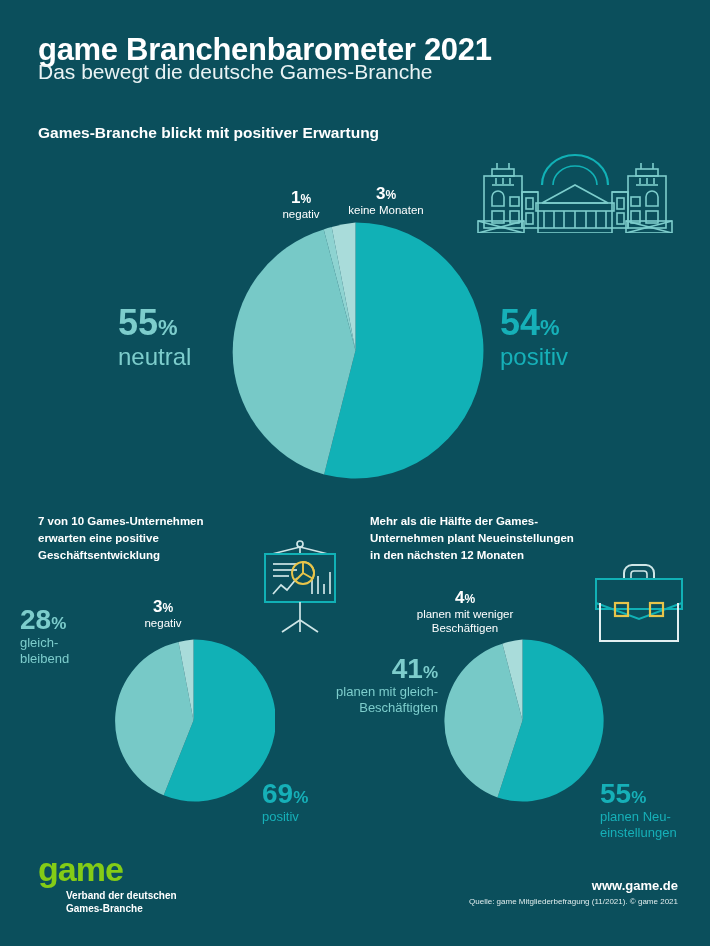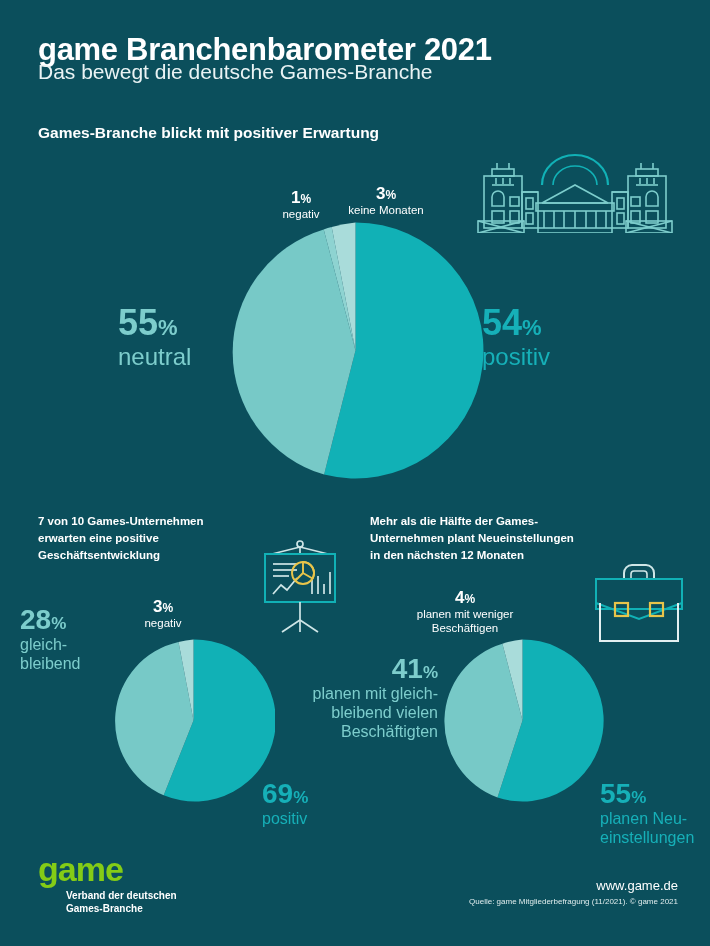--- a/index.html
+++ b/index.html
@@ -37,21 +37,21 @@
   .lbl .num { font-weight:bold; display:inline; }
   .lbl .pct { font-weight:bold; display:inline; }
   .lbl .cap { display:block; font-weight:400; }
 
   .lbl-big .num { font-size:36px; }
   .lbl-big .pct { font-size:22px; }
   .lbl-big .cap { font-size:24px; margin-top:1px; }
 
   .lbl-mid .num { font-size:28px; }
   .lbl-mid .pct { font-size:17px; }
-  .lbl-mid .cap { font-size:16px; margin-top:1px; }
+  .lbl-mid .cap { font-size:13px; margin-top:1px; }
 
   .lbl-sm .num { font-size:17px; }
   .lbl-sm .pct { font-size:12px; }
   .lbl-sm .cap { font-size:11.5px; margin-top:1px; }
 
   .c-white { color:#ffffff; }
   .c-light { color:#7dcdcc; }
   .c-bright { color:#16b0b8; }
   .ta-r { text-align:right; }
   .ta-c { text-align:center; }
@@ -70,21 +70,21 @@
   .logo-word {
     font-size:34px; font-weight:bold; color:#84cc16;
     letter-spacing:-1px; line-height:0.85;
   }
   .logo-tag {
     font-size:10px; font-weight:bold; color:#ffffff;
     line-height:1.35; margin-top:5px; margin-left:28px;
   }
   .foot-url {
     position:absolute; right:24px; top:878px;
-    font-size:13px; font-weight:normal; color:#ffffff; text-align:right;
+    font-size:13px; font-weight:bold; color:#ffffff; text-align:right;
   }
   .foot-src {
     position:absolute; right:24px; top:897px;
     font-size:8px; font-weight:400; color:#dfeced; text-align:right;
   }
 </style>
 </head>
 <body>
 
 <div class="page">
@@ -182,21 +182,21 @@
   <div class="lbl lbl-sm c-white ta-c" style="left:334px; top:184px; width:104px;">
     <span class="num">3</span><span class="pct">%</span>
     <span class="cap">keine Monaten</span>
   </div>
 
   <div class="lbl lbl-big c-light ta-l" style="left:118px; top:303px; width:120px;">
     <span class="num">55</span><span class="pct">%</span>
     <span class="cap">neutral</span>
   </div>
 
-  <div class="lbl lbl-big c-bright ta-l" style="left:482px; top:303px; width:130px;">
+  <div class="lbl lbl-big c-bright ta-l" style="left:500px; top:303px; width:130px;">
     <span class="num">54</span><span class="pct">%</span>
     <span class="cap">positiv</span>
   </div>
 
   <div class="sec-head-sm" style="left:38px; top:513px; width:230px;">
     <div>7 von 10 Games-Unternehmen</div>
     <div>erwarten eine positive</div>
     <div>Geschäftsentwicklung</div>
   </div>
 
@@ -291,21 +291,20 @@
 
   <div class="lbl lbl-sm c-white ta-c" style="left:395px; top:588px; width:140px;">
     <span class="num">4</span><span class="pct">%</span>
     <span class="cap">planen mit weniger</span>
     <span class="cap">Beschäftigen</span>
   </div>
 
   <div class="lbl lbl-mid c-light ta-r" style="left:288px; top:653px; width:150px;">
     <span class="num">41</span><span class="pct">%</span>
     <span class="cap">planen mit gleich-</span>
-    <span class="cap">bleibend vielen</span>
     <span class="cap">Beschäftigten</span>
   </div>
 
   <div class="lbl lbl-mid c-bright ta-l" style="left:600px; top:778px; width:110px;">
     <span class="num">55</span><span class="pct">%</span>
     <span class="cap">planen Neu-</span>
     <span class="cap">einstellungen</span>
   </div>
 
   <div class="logo">

